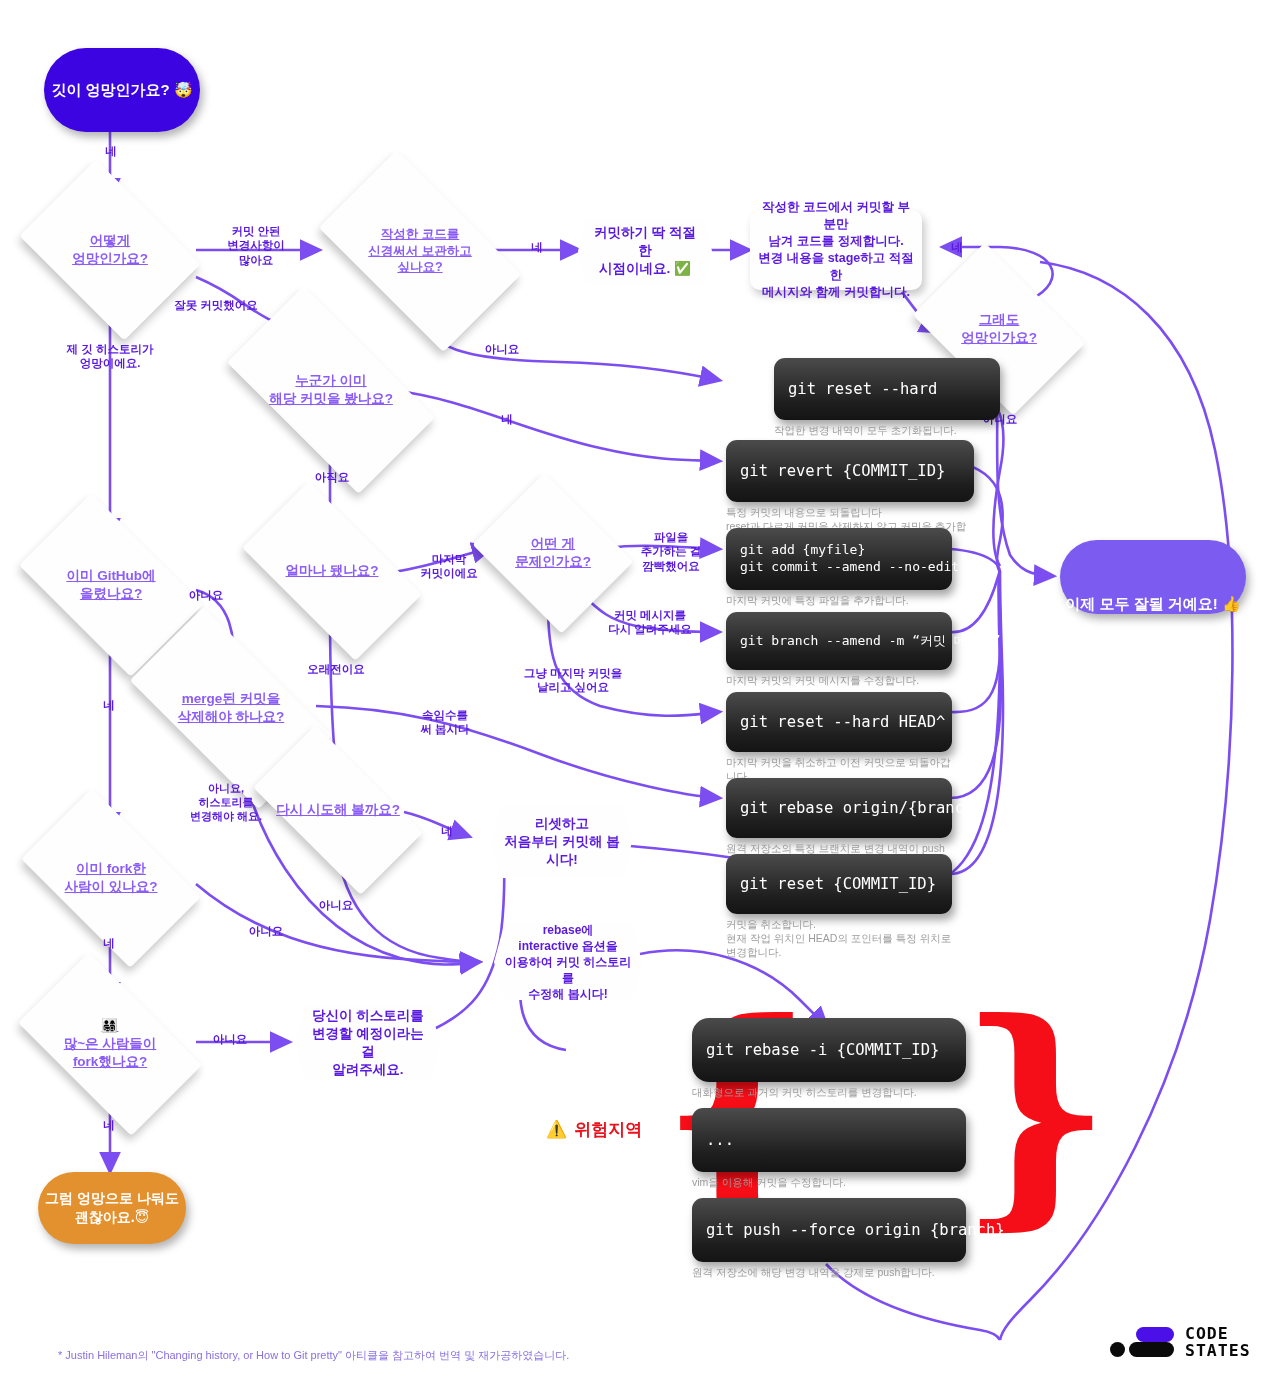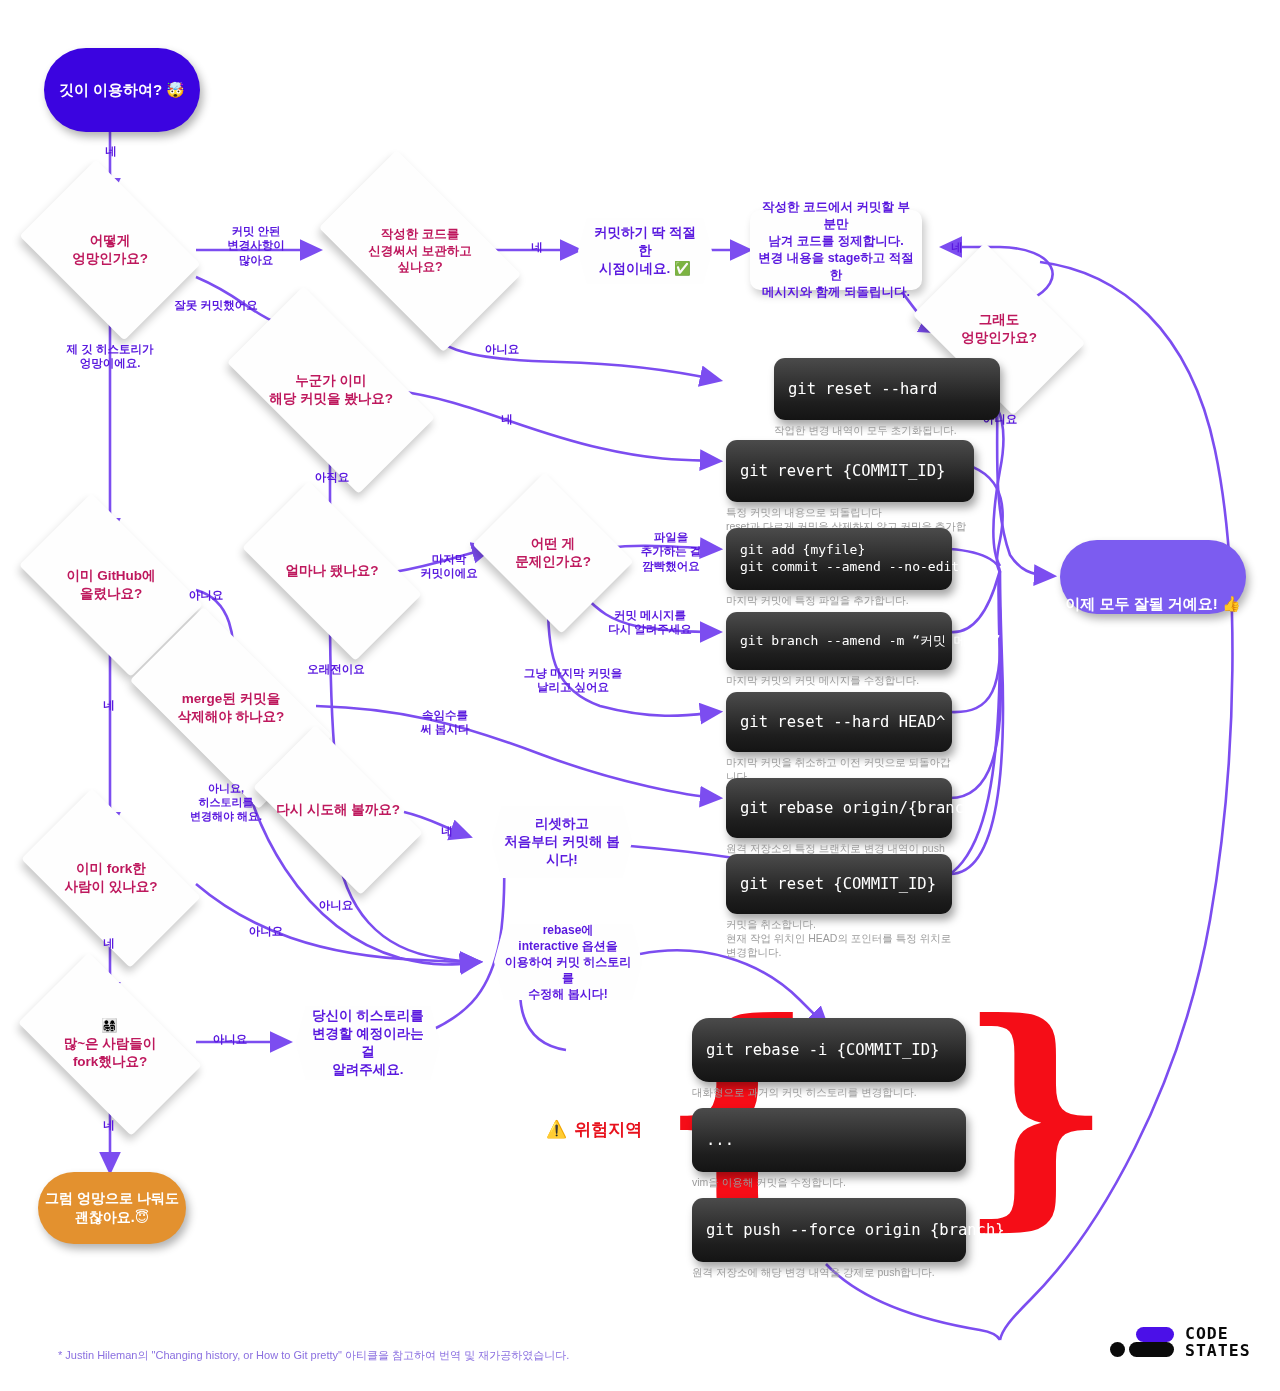--- a/index.html
+++ b/index.html
@@ -12,21 +12,21 @@
         justify-content:center;text-align:center;line-height:1.35;}
 
   
   .pill{border-radius:999px;color:#fff;font-weight:bold;
         box-shadow:3px 5px 9px rgba(0,0,0,.30);}
   .pill.start{background:#3b04e0;font-size:15px;}
   .pill.good{background:#7c5cf0;font-size:15px;}
   .pill.orange{background:#e3912f;font-size:14px;}
 
   
-  .diamond{color:#be185d;font-weight:bold;font-size:13.5px;}
+  .diamond{color:#8b5cf6;font-weight:bold;font-size:13.5px;text-decoration:underline;}
   .diamond .dshape{position:absolute;inset:0;background:#fefefe;
         transform:rotate(45deg);border-radius:4px;
         box-shadow:3px 5px 8px rgba(0,0,0,.22);}
   .diamond .dlabel{position:relative;z-index:2;padding:0 6px;width:130%;}
 
   
   .hex{color:#5a19df;font-weight:bold;font-size:13.5px;background:#fefefe;
        clip-path:polygon(7% 0,93% 0,100% 50%,93% 100%,7% 100%,0 50%);
        filter:drop-shadow(3px 5px 7px rgba(0,0,0,.22));padding:4px 10px;}
 
@@ -151,21 +151,21 @@
 
       <path d="M1040,262 C1120,272 1190,330 1215,450 C1240,570 1238,760 1210,920 C1180,1090 1100,1230 1030,1300 C1010,1320 1002,1330 1000,1340"></path>
 
       <path d="M826,1264 C860,1300 920,1320 980,1330 C992,1332 998,1336 1000,1340"></path>
 
       <path d="M520,990 C520,1030 540,1046 566,1050"></path>
     </g>
   </svg>
 
   <div class="node pill start" style="left:44px;top:48px;width:156px;height:84px;">
-    <span>깃이 이용하여? 🤯</span>
+    <span>깃이 엉망인가요? 🤯</span>
   </div>
 
   <div class="node diamond" style="left:36px;top:196px;width:148px;height:108px;">
     <div class="dshape"></div>
     <div class="dlabel" style="white-space:pre-line;">어떻게
 엉망인가요?</div>
   </div>
 
   <div class="node diamond" style="left:332px;top:196px;width:176px;height:110px;font-size:12.5px;">
     <div class="dshape"></div>
@@ -176,21 +176,21 @@
 
   <div class="node hex" style="left:578px;top:218px;width:134px;height:66px;white-space:pre-line;">
     <span>커밋하기 딱 적절한
 시점이네요. ✅</span>
   </div>
 
   <div class="node rbox" style="left:750px;top:210px;width:172px;height:80px;white-space:pre-line;">
     <span>작성한 코드에서 커밋할 부분만
 남겨 코드를 정제합니다.
 변경 내용을 stage하고 적절한
-메시지와 함께 되돌립니다.</span>
+메시지와 함께 커밋합니다.</span>
   </div>
 
   <div class="node diamond" style="left:928px;top:278px;width:142px;height:102px;">
     <div class="dshape"></div>
     <div class="dlabel" style="white-space:pre-line;">그래도
 엉망인가요?</div>
   </div>
 
   <div class="node diamond" style="left:238px;top:336px;width:186px;height:108px;">
     <div class="dshape"></div>

